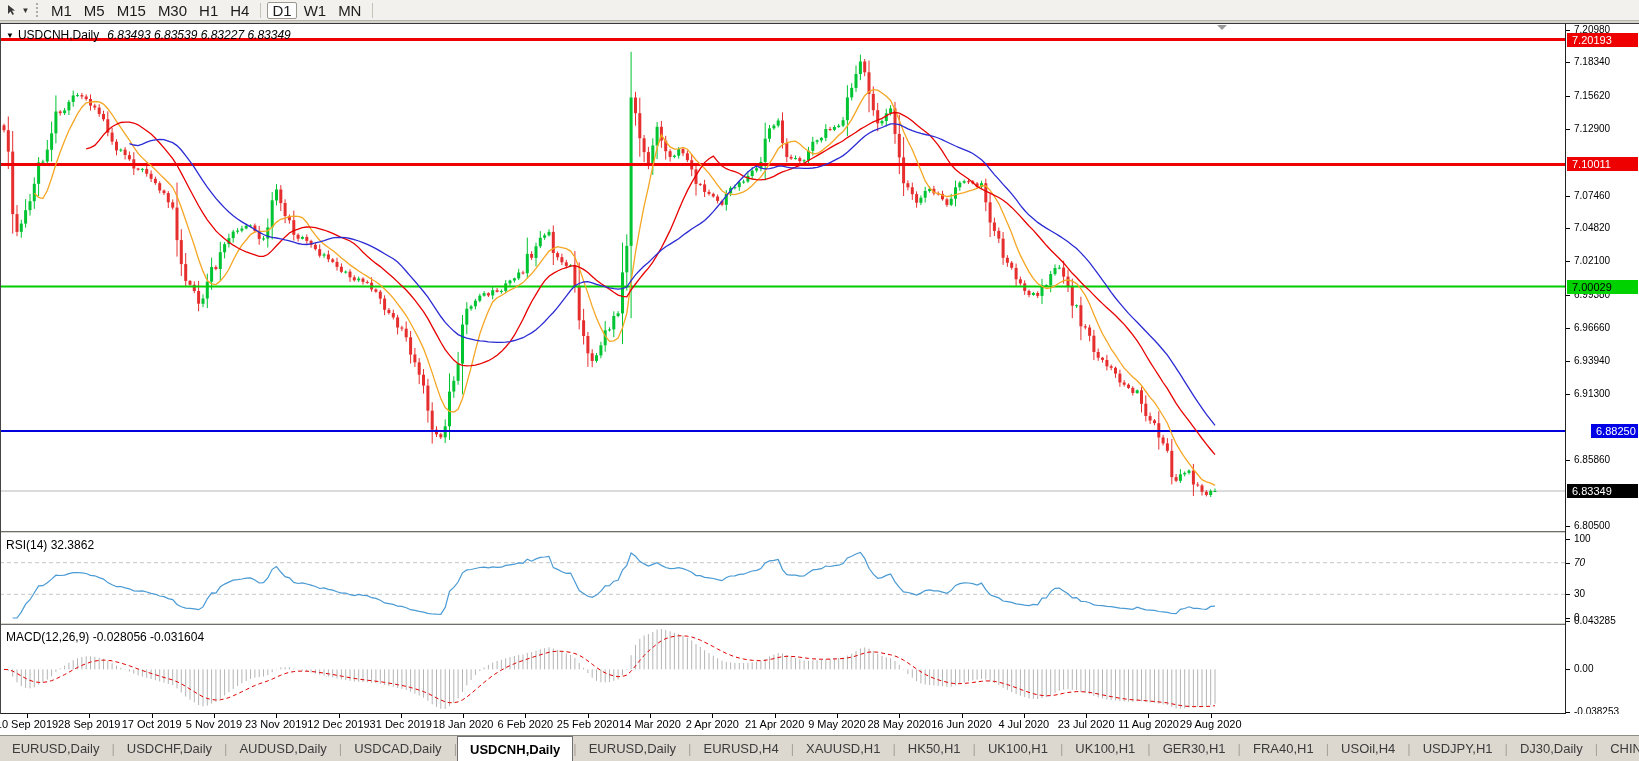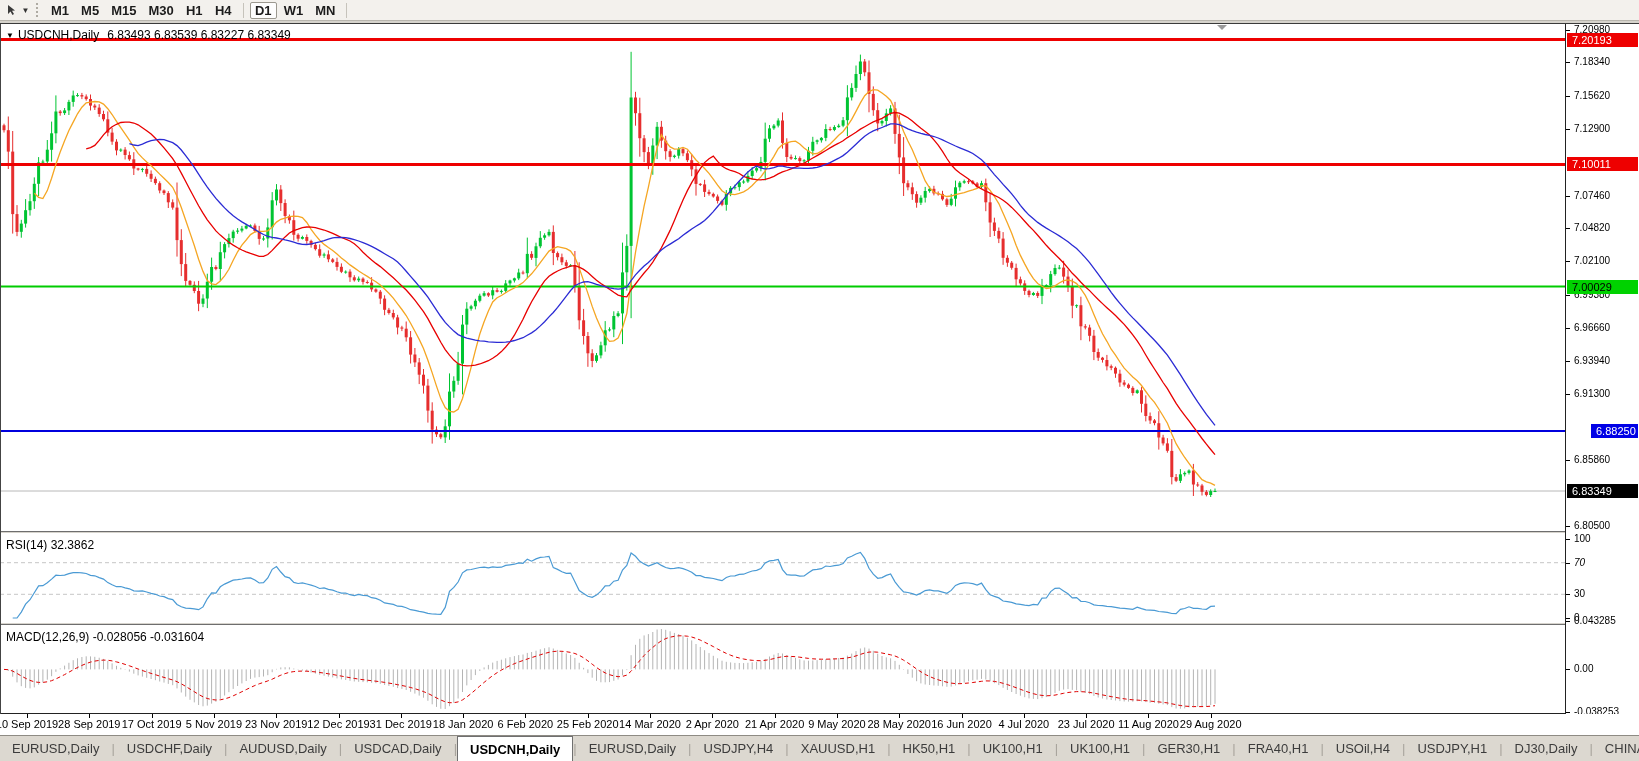--- a/index.html
+++ b/index.html
@@ -3,42 +3,42 @@
 <meta charset="utf-8">
 <style>
   *{margin:0;padding:0;box-sizing:border-box;}
   html,body{width:1639px;height:761px;overflow:hidden;}
   body{position:relative;background:#d6d3cc;font-family:"Liberation Sans",sans-serif;}
   #toolbar{position:absolute;left:0;top:0;width:1639px;height:21px;background:#f3f1ed;border-bottom:1px solid #b8b5ad;display:flex;align-items:center;padding-left:4px;}
   .tb-iconbtn{width:16px;height:17px;display:flex;align-items:center;justify-content:center;}
   .tb-caret{width:11px;height:17px;font-size:8px;color:#333;display:flex;align-items:center;justify-content:center;}
   .tb-grip{width:0;height:14px;border-left:2px dotted #aeaba3;margin:0 7px 0 5px;}
   #tf-buttons{display:flex;align-items:center;}
-  .tf-btn{height:17px;min-width:27px;padding:0 4px;font-size:13px;color:#1c1c1c;display:flex;align-items:center;justify-content:center;border:1px solid transparent;margin:0 1px;font-weight:bold;}
+  .tf-btn{height:17px;min-width:27px;padding:0 4px;font-size:15px;color:#1c1c1c;display:flex;align-items:center;justify-content:center;border:1px solid transparent;margin:0 1px;}
   .tf-btn.active{background:#fdfdfd;border:1px solid #9b988f;border-radius:2px;}
   .tb-sep{width:1px;height:15px;background:#c6c3bb;margin:0 5px;}
   #win-top{position:absolute;left:0;top:23px;width:1639px;height:1px;background:#3a3a3a;}
   #price-pane{position:absolute;left:0;top:24px;width:1565px;height:507px;background:#fff;overflow:hidden;}
   #rsi-pane{position:absolute;left:0;top:533px;width:1565px;height:90px;background:#fff;overflow:hidden;}
   #macd-pane{position:absolute;left:0;top:625px;width:1565px;height:88px;background:#fff;overflow:hidden;}
   .pane-sep{position:absolute;left:0;width:1639px;height:1px;background:#6e6e6e;}
   #sep1{top:531px;} #sep2{top:624px;}
   #bottom-border{position:absolute;left:0;top:713px;width:1639px;height:1px;background:#222;}
   #vline{position:absolute;left:1565px;top:24px;width:1px;height:690px;background:#222;}
   #left-border{position:absolute;left:0;top:24px;width:1px;height:690px;background:#444;}
   #scale-col{position:absolute;left:1566px;top:24px;width:73px;height:690px;background:#fff;}
   .sc-lab{position:absolute;left:8px;height:14px;line-height:14px;font-size:10px;color:#000;white-space:nowrap;}
   .sc-tick{position:absolute;left:0;width:4px;height:1px;background:#000;}
   .sc-badge{position:absolute;left:1px;right:1px;height:14px;line-height:14px;font-size:11px;padding-left:5px;z-index:3;}
   #time-axis{position:absolute;left:0;top:714px;width:1639px;height:21px;background:#fff;}
   .date-lab{position:absolute;top:4px;transform:translateX(-50%);font-size:11px;color:#000;white-space:nowrap;}
   .date-tick{position:absolute;top:0;width:1px;height:4px;background:#000;}
   #chart-title{position:absolute;top:4px;left:6px;font-size:12px;color:#000;z-index:4;}
   #chart-title .tri{font-size:8px;margin-right:4px;vertical-align:1px;color:#000;}
-  #chart-title .ohlc{margin-left:8px;}
+  #chart-title .ohlc{margin-left:8px;font-style:italic;}
   .pane-label{position:absolute;top:5px;left:6px;font-size:12px;color:#000;z-index:4;}
   #shift-marker{position:absolute;left:1217px;top:1px;width:0;height:0;border-left:5px solid transparent;border-right:5px solid transparent;border-top:5px solid #9a9a9a;}
   svg{display:block;}
   #tab-bar{position:absolute;left:0;top:735px;width:1639px;height:26px;background:#dcd8d0;border-top:1px solid #8e8b84;display:flex;align-items:center;font-size:13px;color:#3c3c3c;overflow:hidden;}
   .tab{padding:0 12px;height:25px;line-height:25px;white-space:nowrap;}
   .tab.active{background:#fff;color:#000;font-weight:bold;border-left:1px solid #6f6f6f;border-right:1px solid #6f6f6f;border-top:1px solid #6f6f6f;}
   .tab-sep{color:#a8a49c;font-size:13px;}
 </style>
 </head>
 <body>
@@ -1048,21 +1048,21 @@
     <div class="tab">USDCHF,Daily</div>
     <span class="tab-sep">|</span>
     <div class="tab">AUDUSD,Daily</div>
     <span class="tab-sep">|</span>
     <div class="tab">USDCAD,Daily</div>
     <span class="tab-sep">|</span>
     <div class="tab active">USDCNH,Daily</div>
     <span class="tab-sep">|</span>
     <div class="tab">EURUSD,Daily</div>
     <span class="tab-sep">|</span>
-    <div class="tab">USDJPY,H4</div>
+    <div class="tab">EURUSD,H4</div>
     <span class="tab-sep">|</span>
     <div class="tab">XAUUSD,H1</div>
     <span class="tab-sep">|</span>
     <div class="tab">HK50,H1</div>
     <span class="tab-sep">|</span>
     <div class="tab">UK100,H1</div>
     <span class="tab-sep">|</span>
     <div class="tab">UK100,H1</div>
     <span class="tab-sep">|</span>
     <div class="tab">GER30,H1</div>

